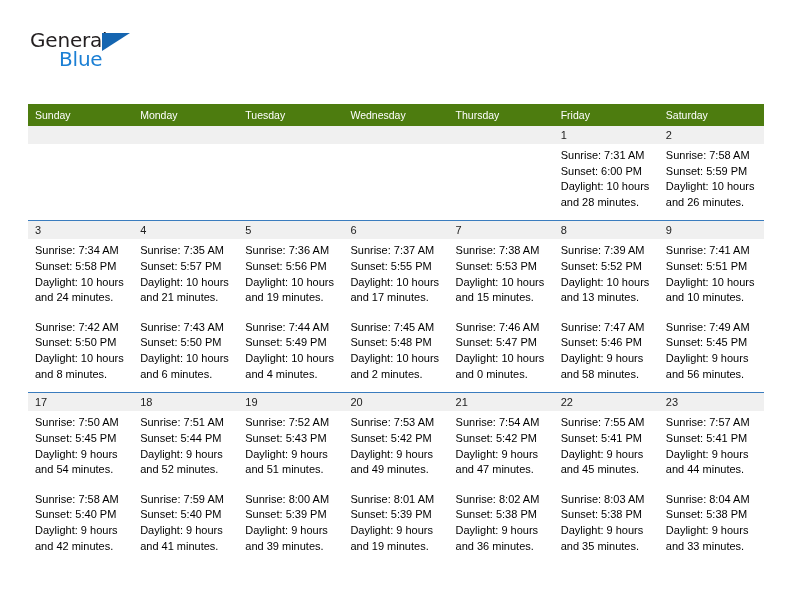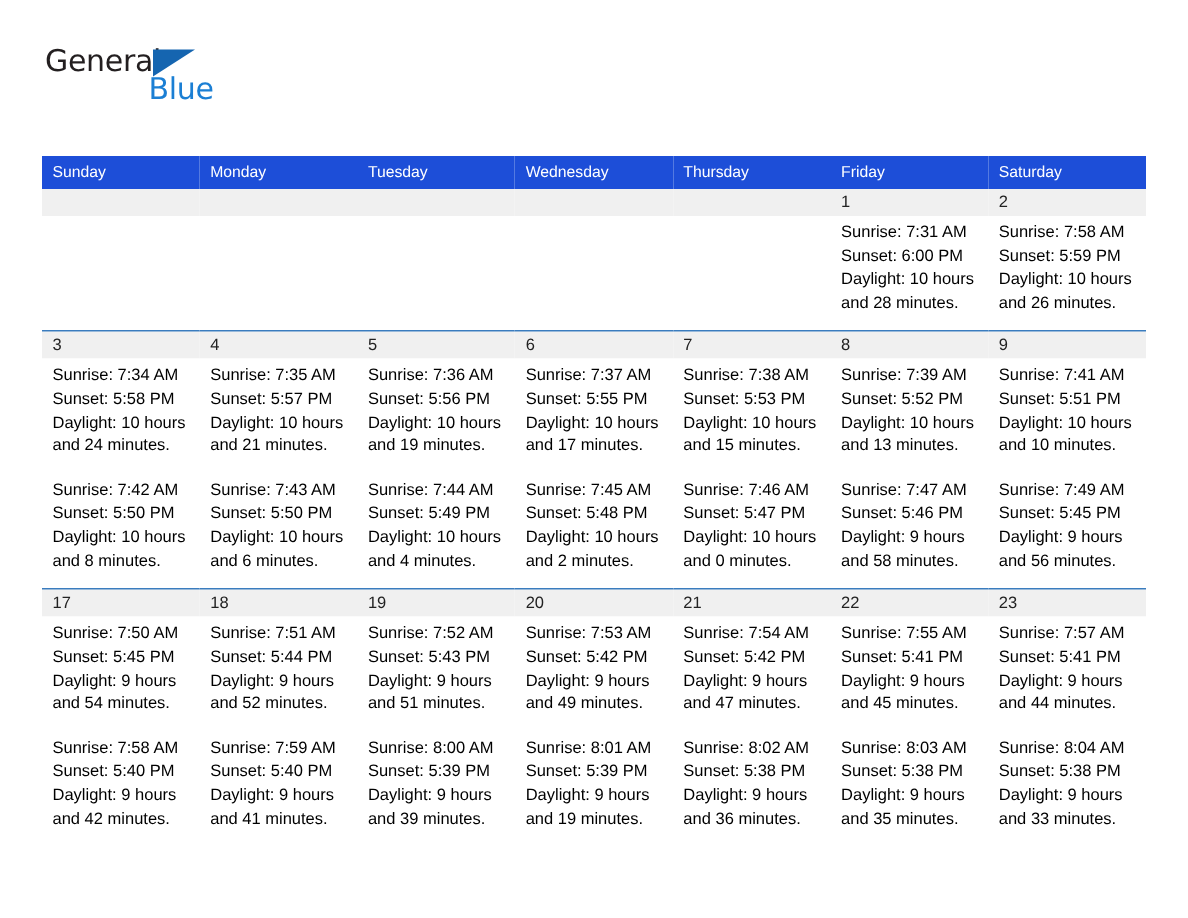--- a/index.html
+++ b/index.html
@@ -47,21 +47,20 @@
     font-family: "DejaVu Sans", sans-serif;
   }
   .logo-blue {
     position: absolute;
     left: 29px;
     top: 21px;
     font-size: 20px;
     letter-spacing: -0.2px;
     color: #1b7fd4;
     font-family: "DejaVu Sans", sans-serif;
-    margin-left: 40px;
   }
   .logo-tri {
     position: absolute;
     left: 72px;
     top: 5px;
     width: 0;
     height: 0;
     border-left: 28px solid #1565b0;
     border-bottom: 18px solid transparent;
   }
@@ -89,21 +88,21 @@
     left: 28px;
     top: 104px;
     width: 736px;
   }
   table.calendar {
     border-collapse: collapse;
     width: 736px;
     table-layout: fixed;
   }
   table.calendar th {
-    background: #1d4ed8;
+    background: #4d7c0f;
     color: #ffffff;
     font-size: 10.5px;
     font-weight: normal;
     text-align: left;
     padding: 5px 0 5px 7px;
     height: 18px;
     box-sizing: border-box;
     border: none;
   }
   td.daynum {

